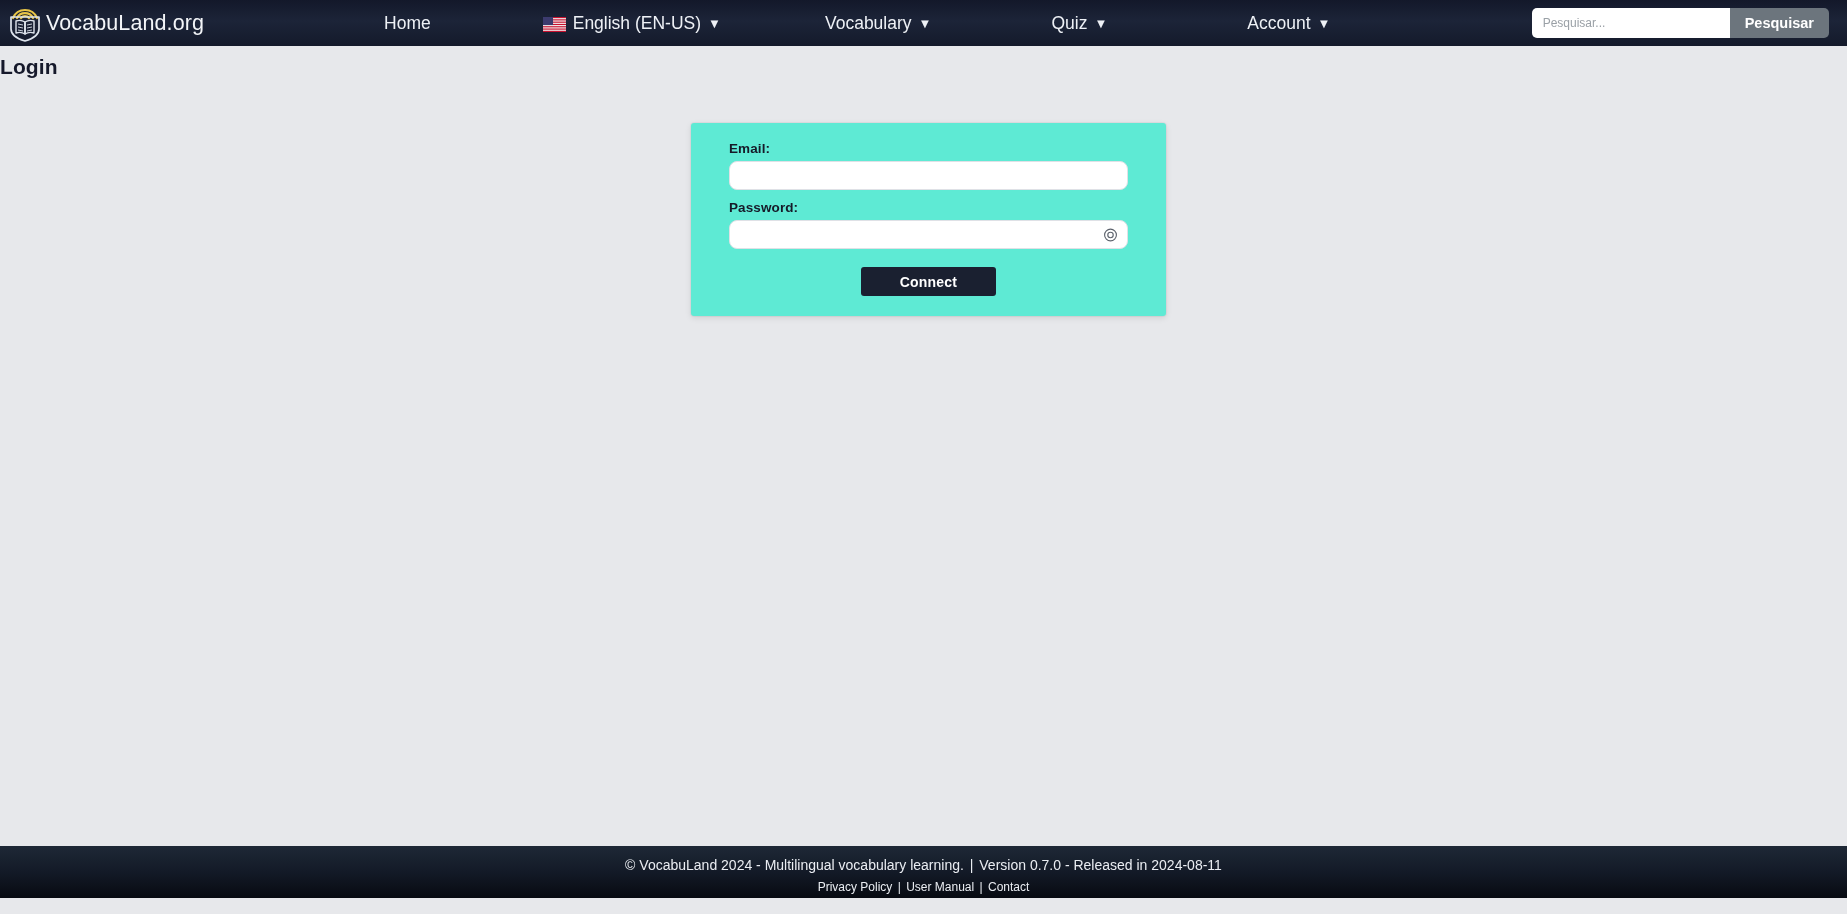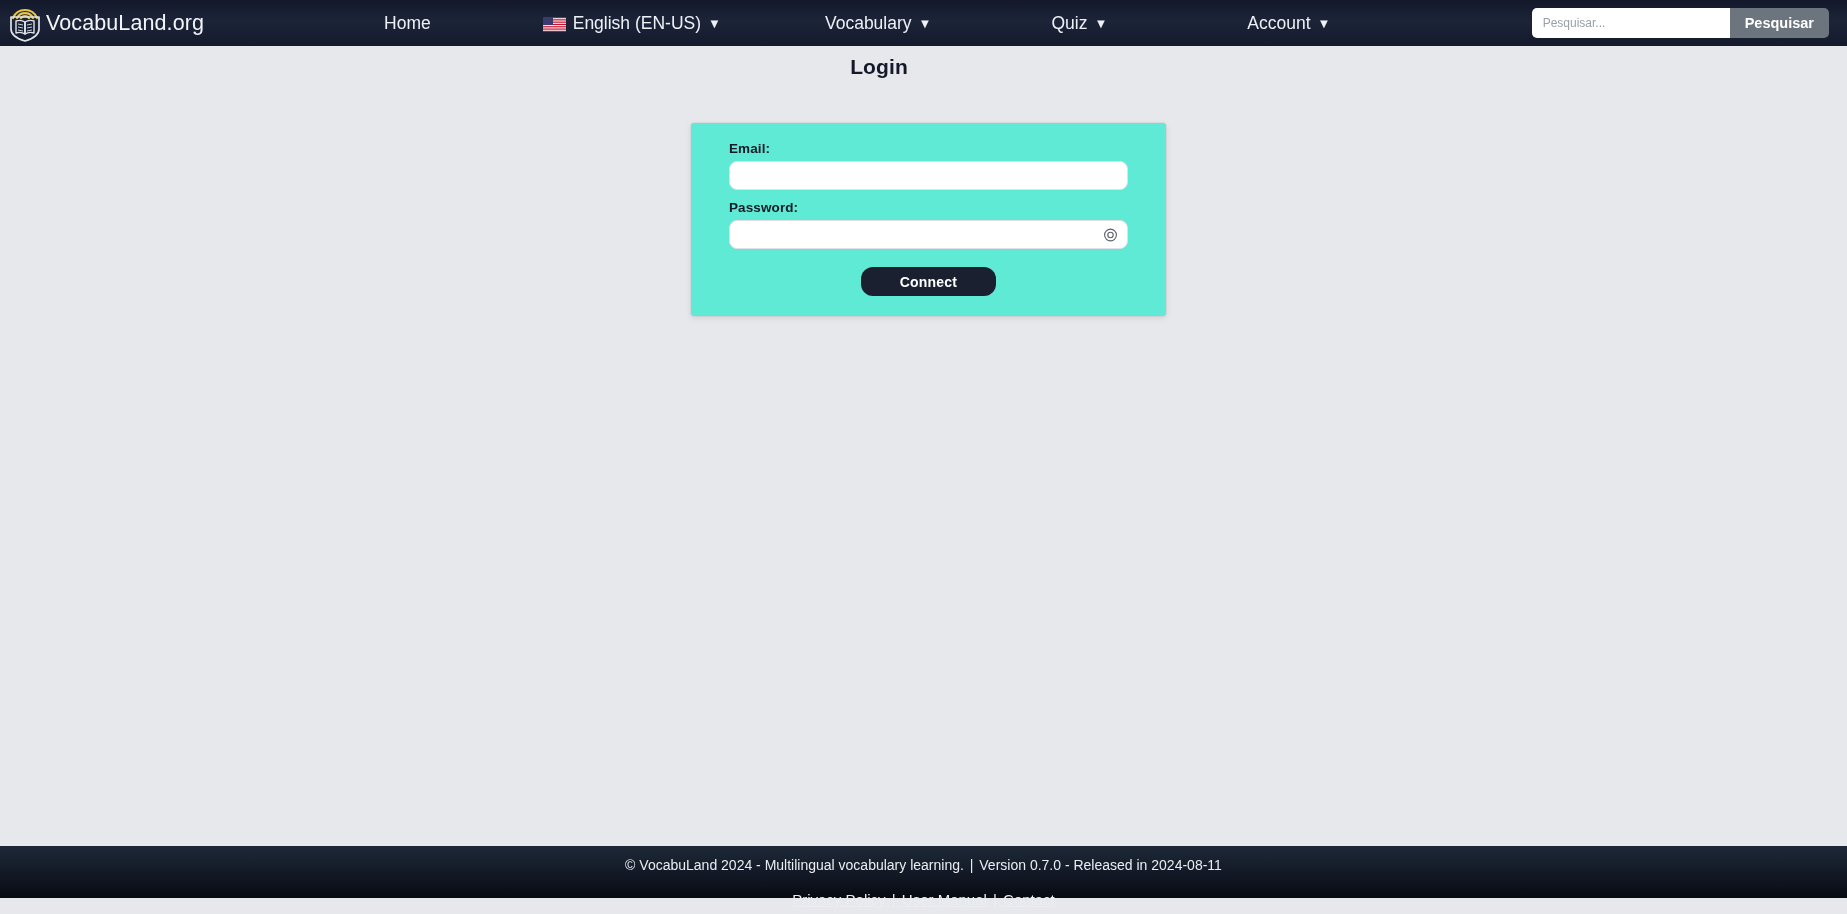--- a/index.html
+++ b/index.html
@@ -123,21 +123,21 @@
     white-space: nowrap;
     font-weight: bold;
   }
 
   
   .page-title {
     position: absolute;
     top: 46px;
     left: 0;
     width: 1758px;
-    text-align: center;
+    text-align: left;
     font-size: 21px;
     font-weight: bold;
     color: #16192b;
     padding-top: 9px;
     margin: 0;
     letter-spacing: 0.1px;
   }
 
   .login-card {
     position: absolute;
@@ -183,21 +183,21 @@
     display: block;
   }
   .btn-connect {
     display: block;
     margin: 18px auto 0 auto;
     width: 135px;
     height: 29px;
     background: #1a2030;
     color: #ffffff;
     border: none;
-    border-radius: 12px;
+    border-radius: 3px;
     font-family: "Liberation Sans", sans-serif;
     font-size: 14px;
     font-weight: bold;
     cursor: pointer;
     letter-spacing: 0.2px;
   }
 
   
   .footer {
     position: absolute;
@@ -209,25 +209,24 @@
     color: #eaedf2;
     text-align: center;
     padding-top: 9px;
   }
   .footer-line1 {
     font-size: 14px;
     line-height: 1.45;
     white-space: nowrap;
   }
   .footer-line2 {
-    font-size: 15px;
+    font-size: 12px;
     line-height: 1.5;
     white-space: nowrap;
-    margin-top: 14px;
-    text-decoration: underline;
+    margin-top: 3px;
   }
   .footer-link {
     color: #eaedf2;
     text-decoration: none;
     cursor: pointer;
   }
   .footer-sep { color: #eaedf2; padding: 0 2px; }
 </style>
 </head>
 <body>

